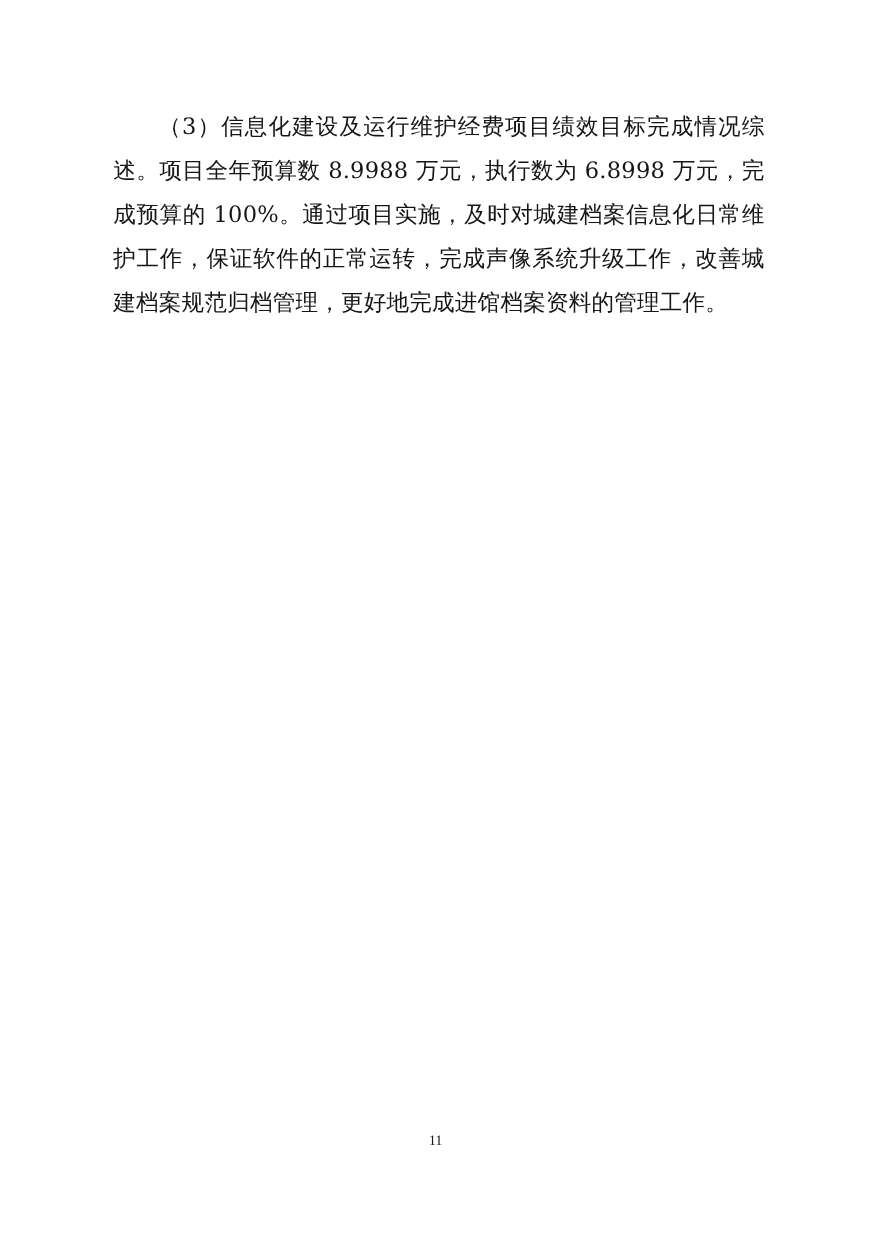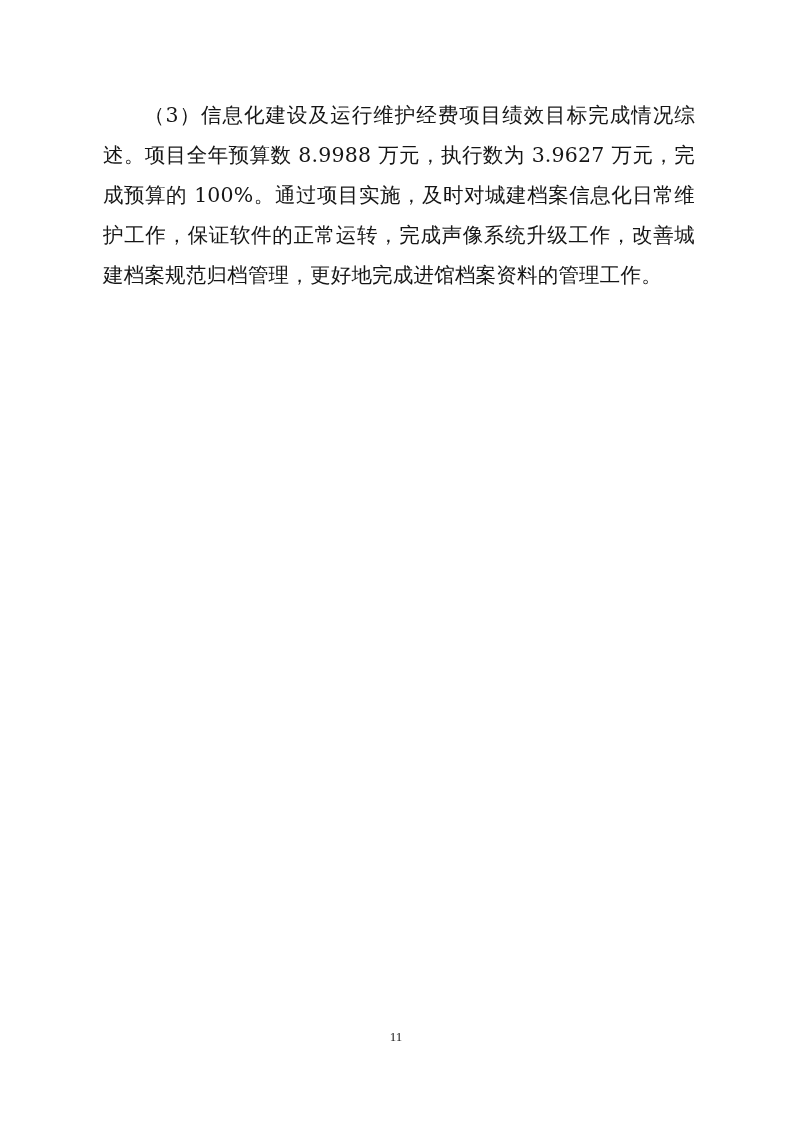--- a/index.html
+++ b/index.html
@@ -54,18 +54,18 @@
     font-size: 13px;
     font-family: "Liberation Serif", "DejaVu Serif", serif;
     color: #1a1a1a;
   }
 </style>
 </head>
 <body>
 
 <div class="page">
   <div class="content">
-    <p class="para indent">（3）信息化建设及运行维护经费项目绩效目标完成情况综述。项目全年预算数 8.9988 万元，执行数为 3.9627 万元，完成预算的 100%。通过项目实施，及时对城建档案信息化日常维护工作，保证软件的正常运转，完成声像系统升级工作，改善城建档案规范归档管理，更好地完成进馆档案资料的管理工作。</p>
+    <p class="para indent">（3）信息化建设及运行维护经费项目绩效目标完成情况综述。项目全年预算数 8.9988 万元，执行数为 6.8998 万元，完成预算的 100%。通过项目实施，及时对城建档案信息化日常维护工作，保证软件的正常运转，完成声像系统升级工作，改善城建档案规范归档管理，更好地完成进馆档案资料的管理工作。</p>
   </div>
   <div class="footer">
     <span class="page-number">11</span>
   </div>
 </div>
 
 </body></html>

